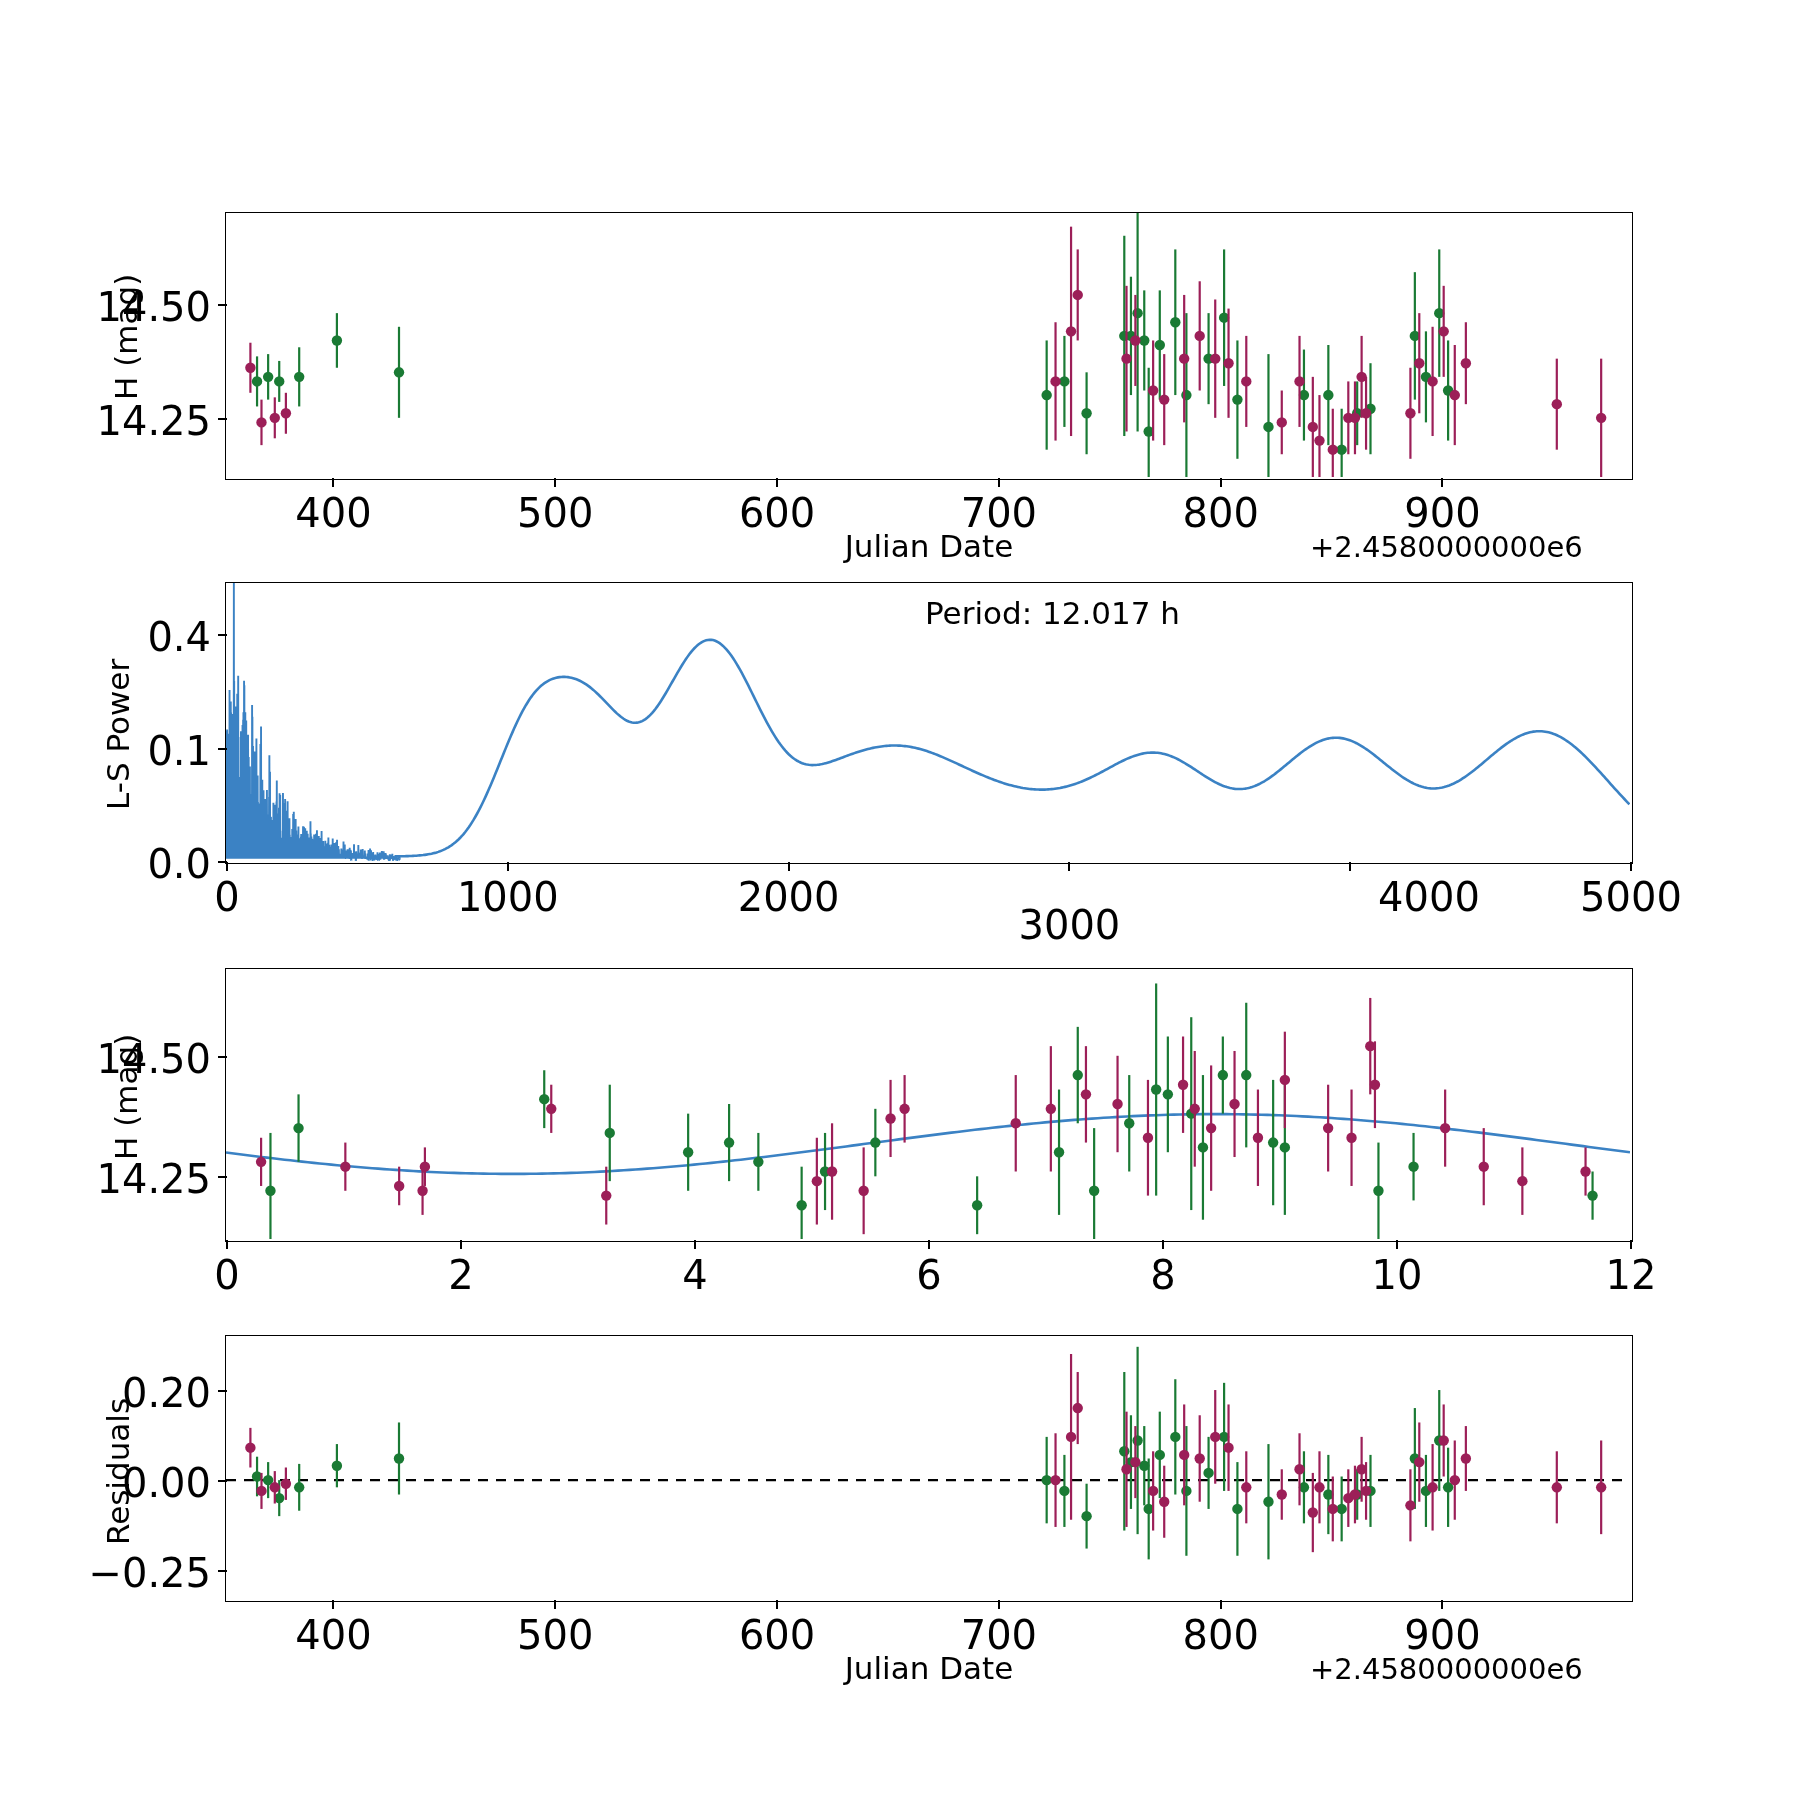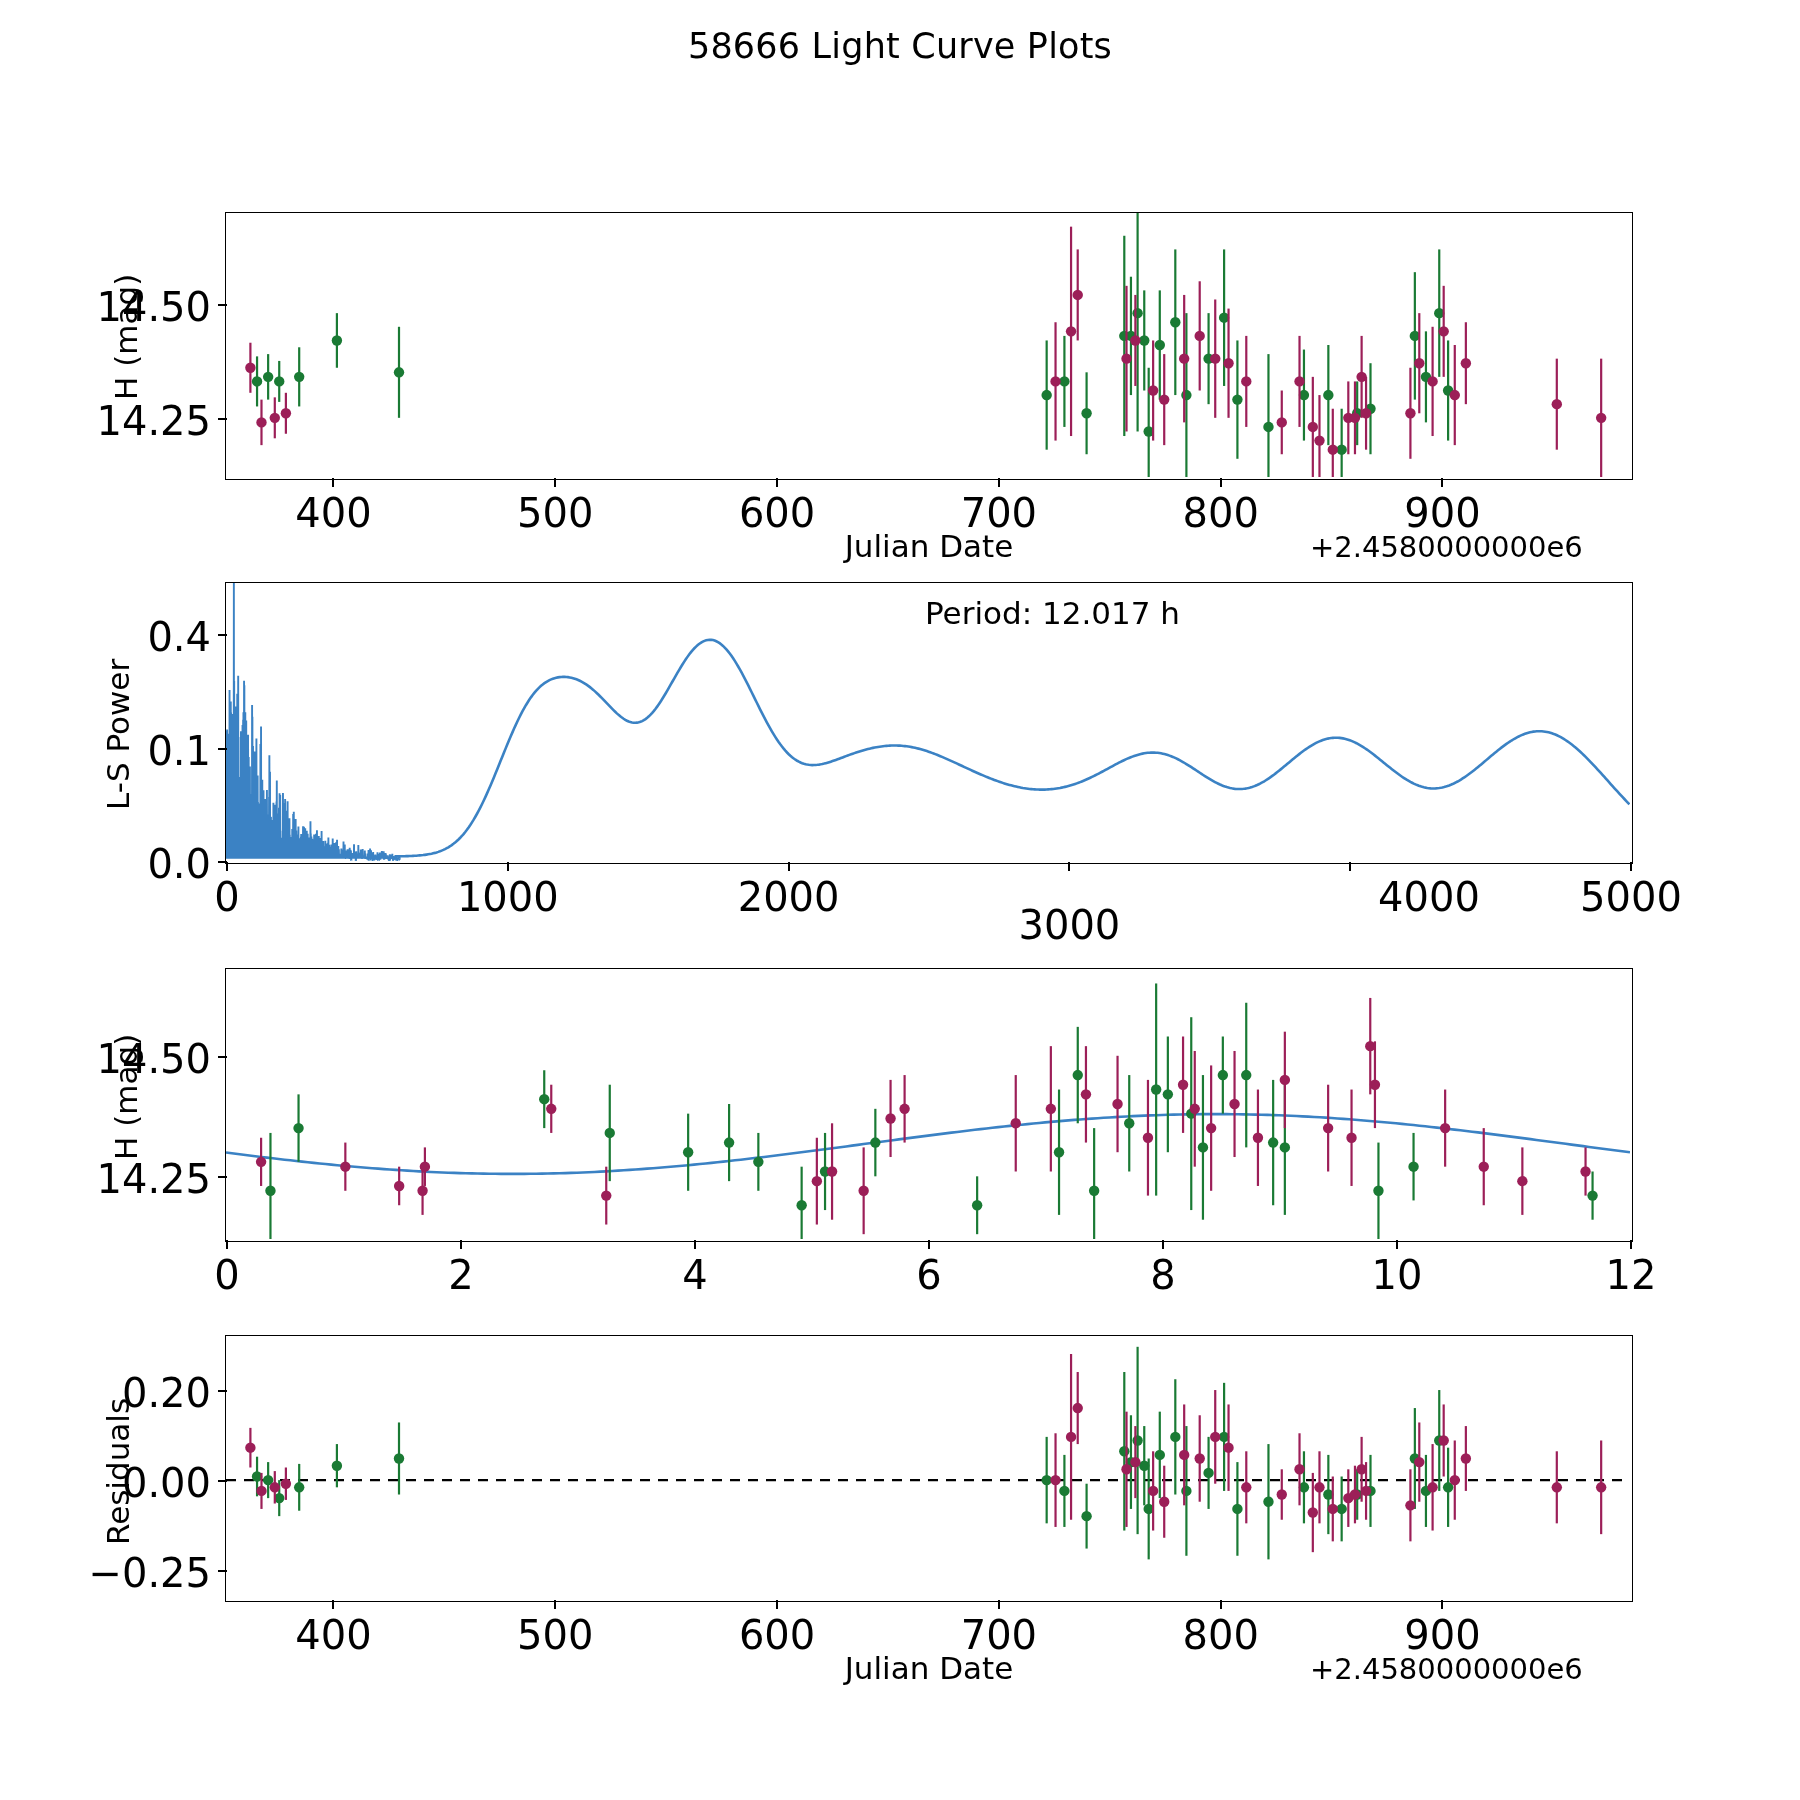--- a/index.html
+++ b/index.html
@@ -71,21 +71,20 @@
     font-size: 31px;
     white-space: nowrap;
   }
   svg { display: block; }
 </style>
 </head>
 <body>
 
 <div id="figure">
 
-  <div class="fig-title">58666 Light Curve Plots</div>
 
   <div class="panel" id="panel1" style="left:225px; top:212px; width:1408px; height:268px;">
     <div class="plotarea">
         <svg id="svg1" width="1404" height="264">
           <g>
             <line x1="31.0521327014218" y1="193.44827586206844" x2="31.0521327014218" y2="143.37931034482733" stroke="#1a7a34" stroke-width="2.2"></line>
             <circle cx="31.0521327014218" cy="168.41379310344792" r="5.2" fill="#1a7a34"></circle>
             <line x1="42.14218009478673" y1="186.62068965517244" x2="42.14218009478673" y2="141.10344827586147" stroke="#1a7a34" stroke-width="2.2"></line>
             <circle cx="42.14218009478673" cy="163.86206896551698" r="5.2" fill="#1a7a34"></circle>
             <line x1="53.232227488151665" y1="188.8965517241375" x2="53.232227488151665" y2="147.9310344827583" stroke="#1a7a34" stroke-width="2.2"></line>

